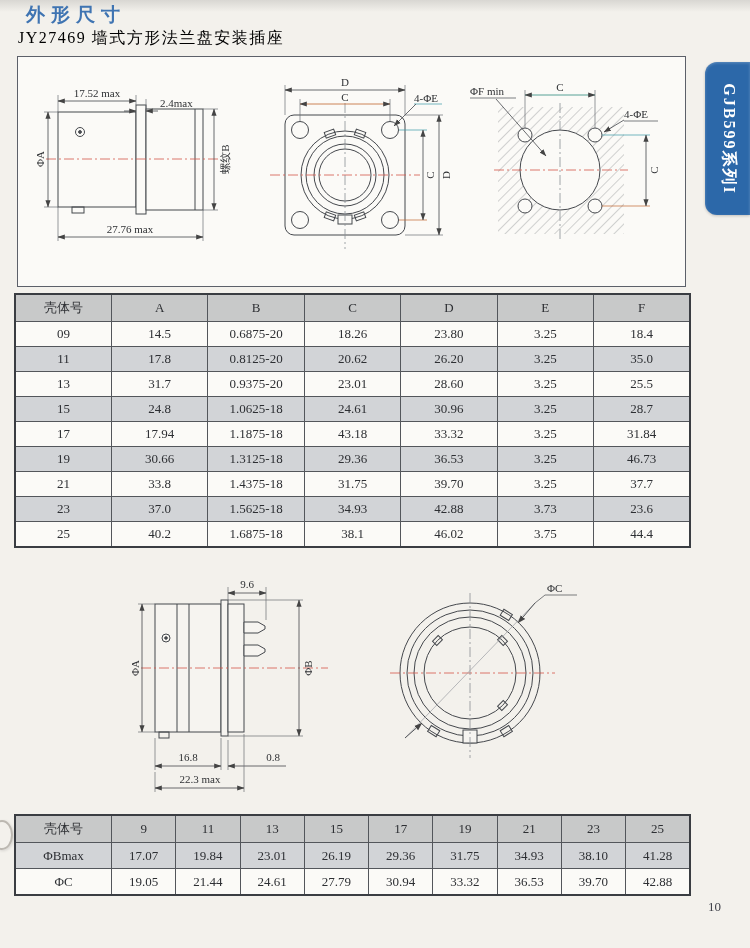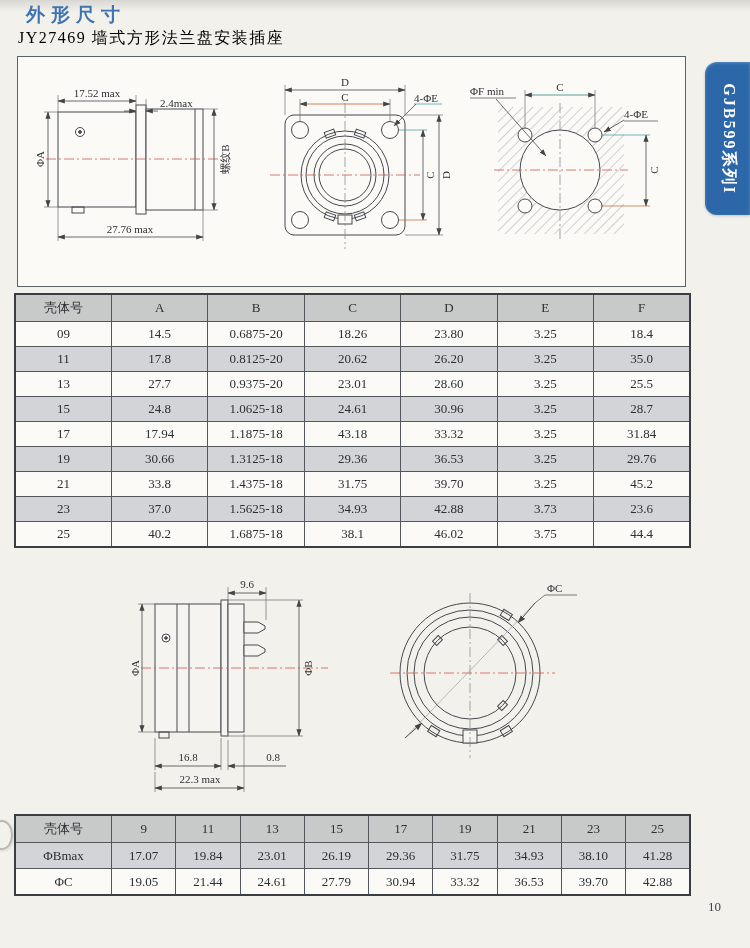--- a/index.html
+++ b/index.html
@@ -194,21 +194,21 @@
           <td>11</td>
           <td>17.8</td>
           <td>0.8125-20</td>
           <td>20.62</td>
           <td>26.20</td>
           <td>3.25</td>
           <td>35.0</td>
         </tr>
         <tr>
           <td>13</td>
-          <td>27.7</td>
+          <td>31.7</td>
           <td>0.9375-20</td>
           <td>23.01</td>
           <td>28.60</td>
           <td>3.25</td>
           <td>25.5</td>
         </tr>
         <tr class="alt">
           <td>15</td>
           <td>24.8</td>
           <td>1.0625-18</td>
@@ -226,30 +226,30 @@
           <td>3.25</td>
           <td>31.84</td>
         </tr>
         <tr class="alt">
           <td>19</td>
           <td>30.66</td>
           <td>1.3125-18</td>
           <td>29.36</td>
           <td>36.53</td>
           <td>3.25</td>
-          <td>29.76</td>
+          <td>46.73</td>
         </tr>
         <tr>
           <td>21</td>
           <td>33.8</td>
           <td>1.4375-18</td>
           <td>31.75</td>
           <td>39.70</td>
           <td>3.25</td>
-          <td>45.2</td>
+          <td>37.7</td>
         </tr>
         <tr class="alt">
           <td>23</td>
           <td>37.0</td>
           <td>1.5625-18</td>
           <td>34.93</td>
           <td>42.88</td>
           <td>3.73</td>
           <td>23.6</td>
         </tr>

